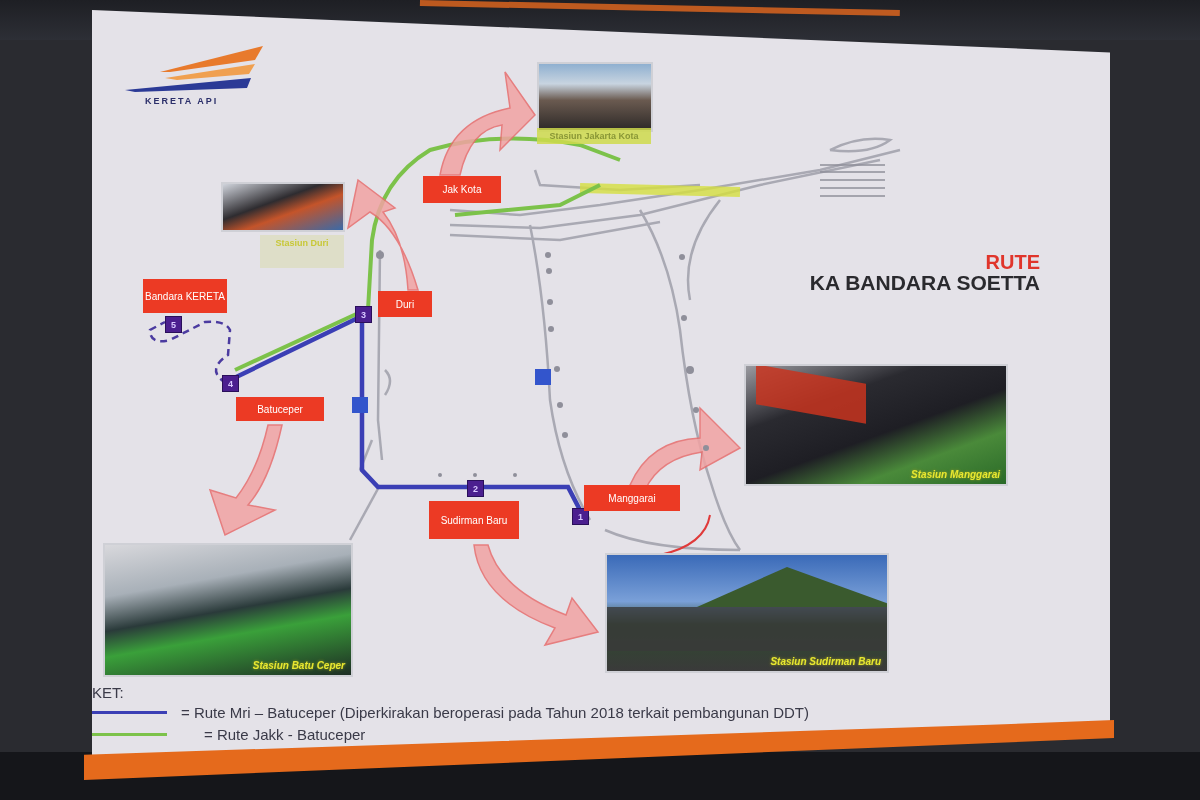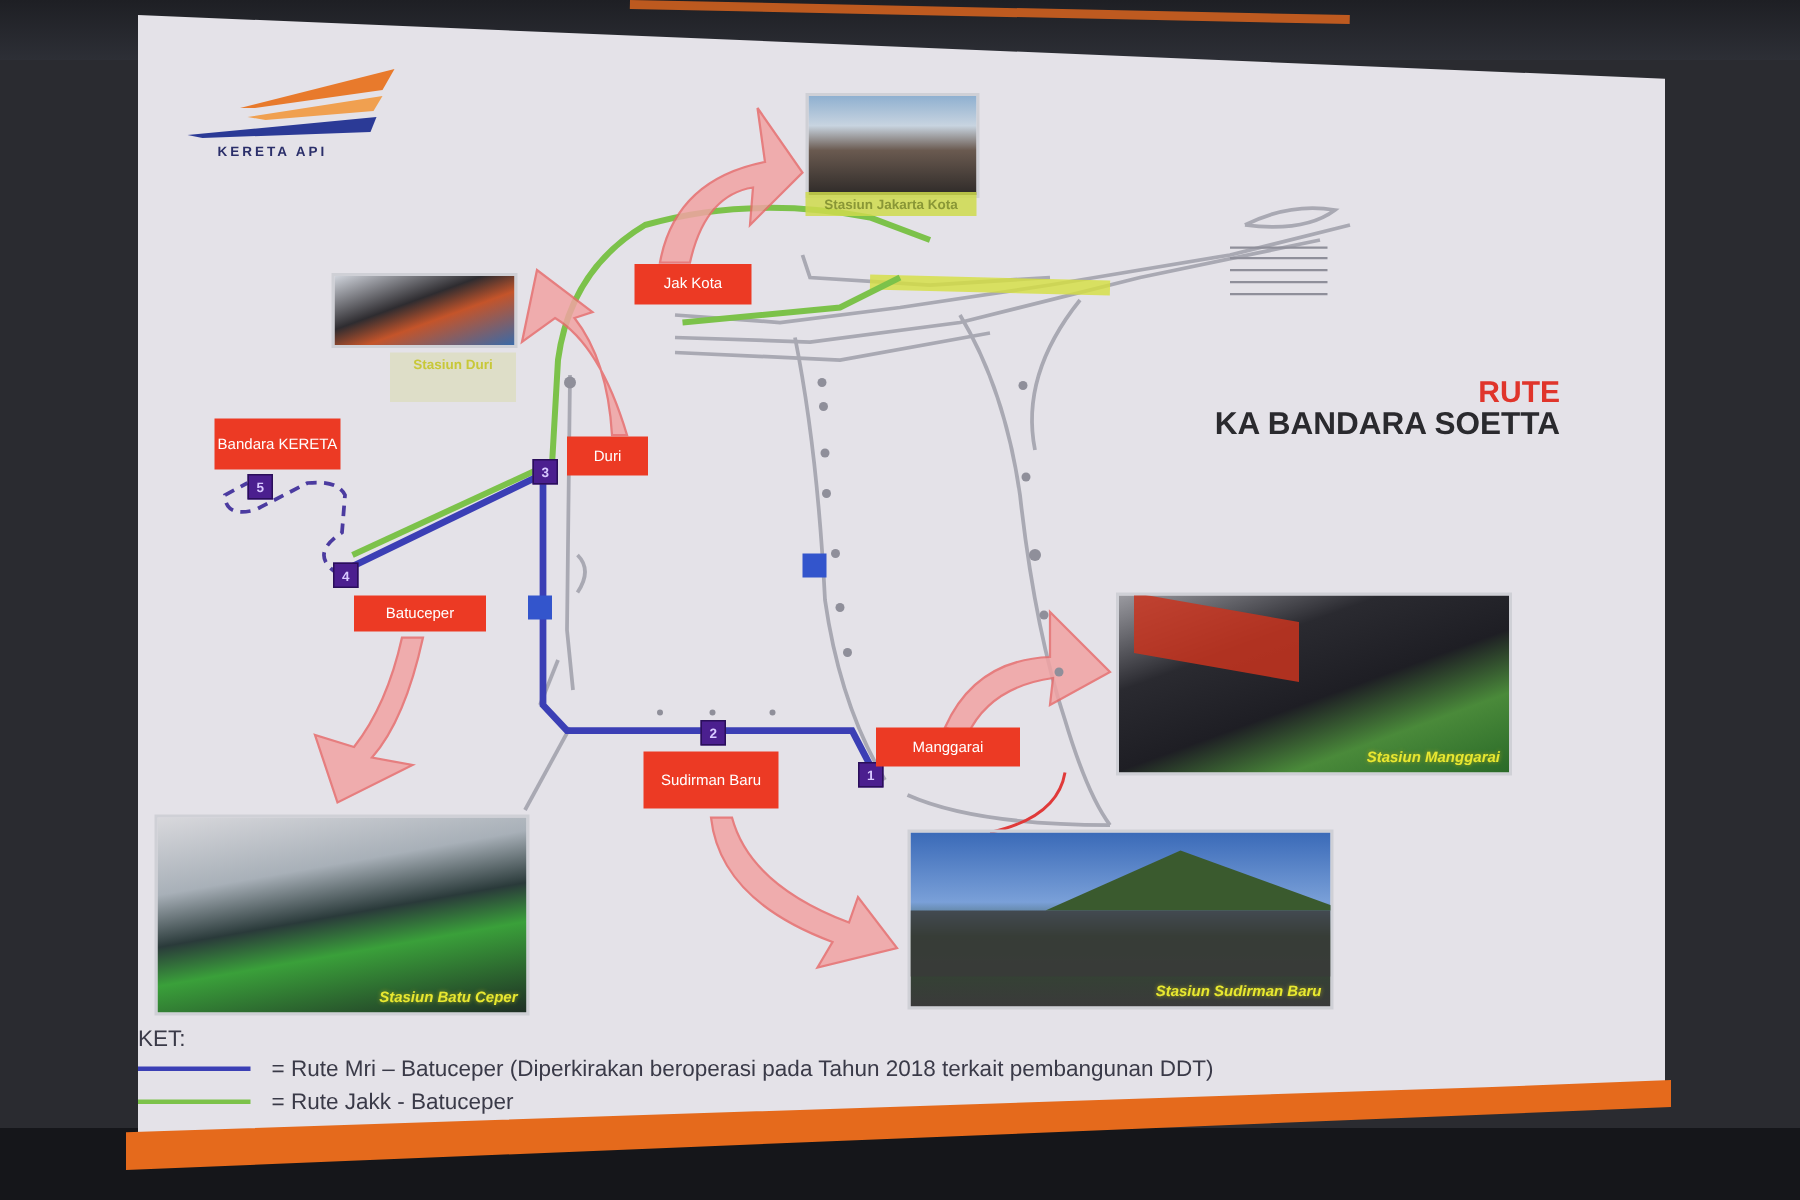--- a/index.html
+++ b/index.html
@@ -135,38 +135,38 @@
 <div class="label-box" style="left:584px;top:485px;width:96px;height:26px;">Manggarai</div>
 
 <div class="photo" style="left:537px;top:62px;width:112px;height:66px;background:linear-gradient(#8fb0d0 0%,#c8d4e0 30%,#6a5a50 55%,#2e2a28 100%);">
   <div style="position:absolute;left:0;top:66px;width:112px;height:14px;background:#c8d84a;color:#8a9a20;font-size:9px;font-weight:bold;text-align:center;">Stasiun Jakarta Kota</div>
 </div>
 <div style="position:absolute;left:537px;top:128px;width:114px;height:16px;background:#cfdb4d;opacity:.85;color:#7a8a18;font-size:9px;font-weight:bold;text-align:center;line-height:16px;">Stasiun Jakarta Kota</div>
 
 <div class="photo" style="left:221px;top:182px;width:120px;height:46px;background:linear-gradient(160deg,#d0d4dc 0%,#2e2c30 40%,#c4542a 60%,#3a6aa8 100%);"></div>
 <div style="position:absolute;left:260px;top:235px;width:84px;height:33px;color:#c8c838;font-size:9px;font-weight:bold;text-align:center;line-height:16px;background:#dedec8;">Stasiun Duri</div>
 
-<div class="photo" style="left:744px;top:395px;width:260px;height:118px;background:linear-gradient(160deg,#9a9aa0 0%,#2a2a30 30%,#1e1e24 55%,#4a8a3a 75%,#2a6a28 100%);">
+<div class="photo" style="left:744px;top:364px;width:260px;height:118px;background:linear-gradient(160deg,#9a9aa0 0%,#2a2a30 30%,#1e1e24 55%,#4a8a3a 75%,#2a6a28 100%);">
   <div style="position:absolute;left:10px;top:8px;width:110px;height:40px;background:#c8341e;opacity:.85;transform:skewY(10deg);"></div>
   <div class="photo-caption">Stasiun Manggarai</div>
 </div>
 
 <div class="photo" style="left:103px;top:543px;width:246px;height:130px;background:linear-gradient(170deg,#d8d8dc 0%,#a8b0b8 30%,#2a3a3a 50%,#3aa03a 65%,#1e2e24 100%);">
   <div class="photo-caption">Stasiun Batu Ceper</div>
 </div>
 
 <div class="photo" style="left:605px;top:553px;width:280px;height:116px;background:linear-gradient(#3a6ab8 0%,#7aa0d8 40%,#2e4a2e 60%,#3a3a3a 100%);">
   <div style="position:absolute;left:90px;top:12px;width:0;height:0;border-left:90px solid transparent;border-right:110px solid transparent;border-bottom:40px solid #3a5a2e;"></div>
   <div style="position:absolute;left:0;top:52px;width:280px;height:44px;background:#3a3a3a;opacity:.8;"></div>
   <div class="photo-caption">Stasiun Sudirman Baru</div>
 </div>
 
 <div class="legend">
   <div class="legend-title">KET:</div>
   <div class="legend-row" style="top:20px;">
     <div class="legend-line" style="background:#3b3fb5;"></div>
     <span>= Rute Mri – Batuceper (Diperkirakan beroperasi pada Tahun 2018 terkait pembangunan DDT)</span>
   </div>
-  <div class="legend-row" style="top:42px;">
+  <div class="legend-row" style="top:42px;gap:23px;">
     <div class="legend-line" style="background:#7cc24a;"></div>
     <span>= Rute Jakk - Batuceper</span>
   </div>
 </div>
 
 </body></html>

